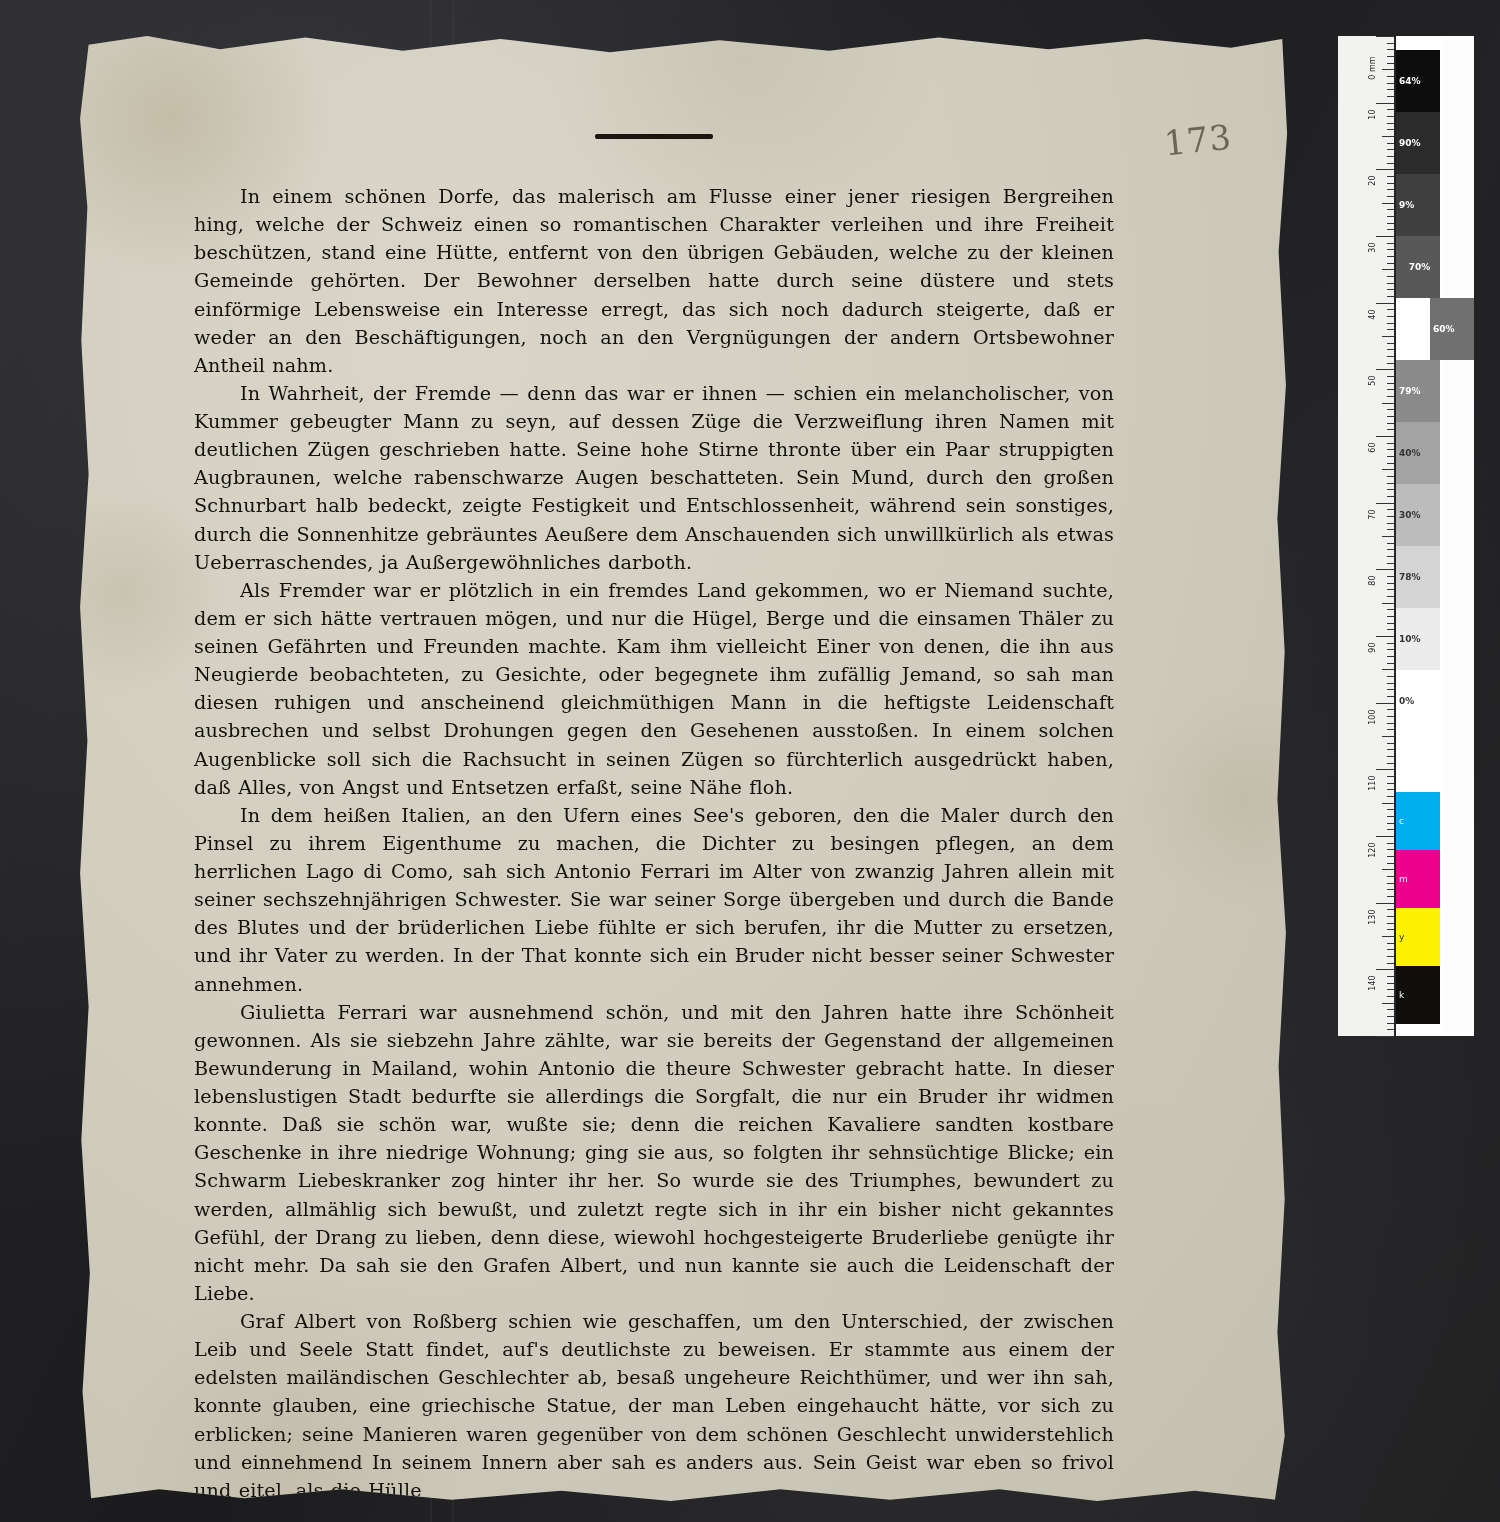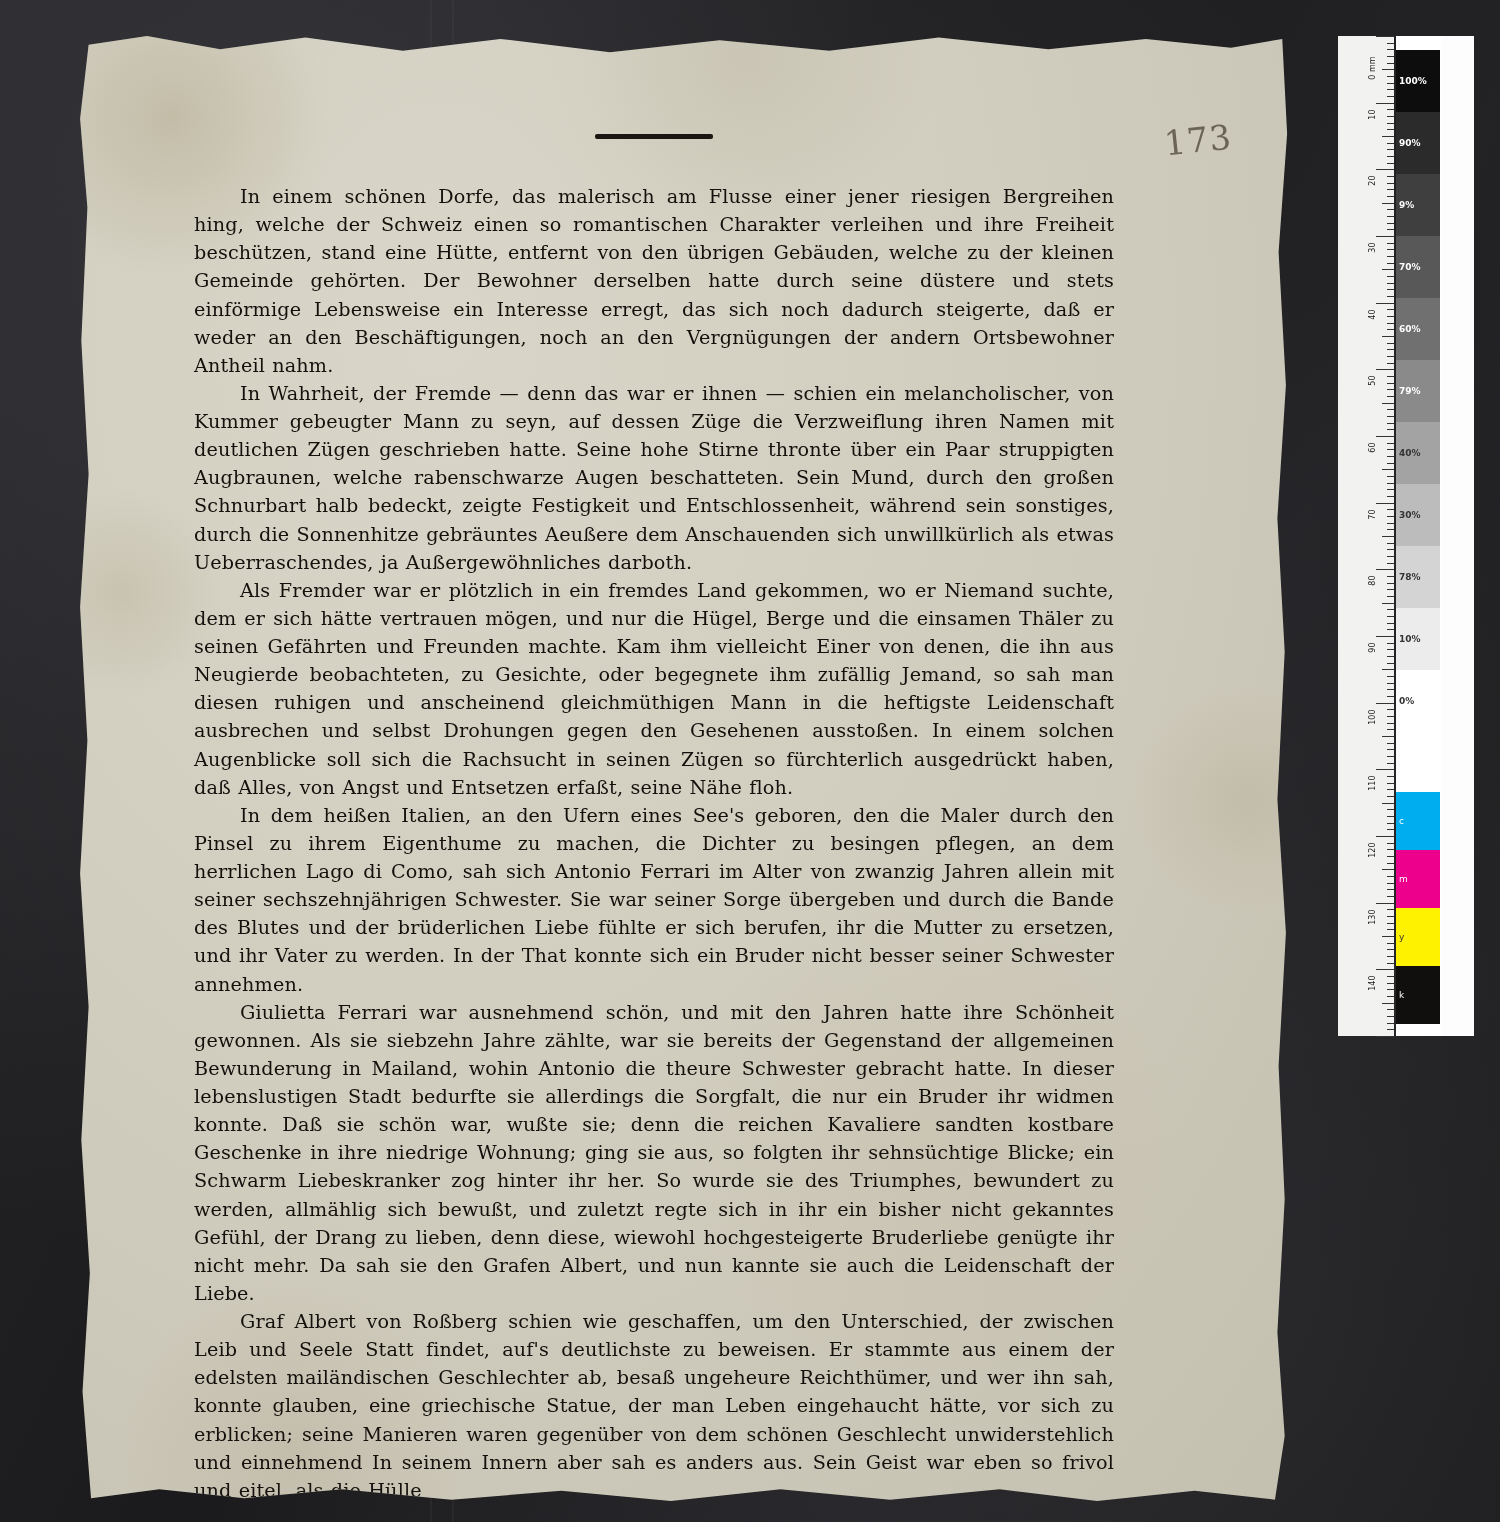--- a/index.html
+++ b/index.html
@@ -391,25 +391,25 @@
       <div class="ruler-label" style="top: 535.333px;">80</div>
       <div class="ruler-label" style="top: 602px;">90</div>
       <div class="ruler-label" style="top: 668.667px;">100</div>
       <div class="ruler-label" style="top: 735.333px;">110</div>
       <div class="ruler-label" style="top: 802px;">120</div>
       <div class="ruler-label" style="top: 868.667px;">130</div>
       <div class="ruler-label" style="top: 935.333px;">140</div>
     </div>
   <div id="patch-column">
     <div id="patch-spine"></div>
-  <div class="grey-patch" style="top: 14px; height: 62px; line-height: 62px; background: rgb(13, 13, 13); color: rgb(255, 255, 255);">100%</div>
+  <div class="grey-patch" style="top: 14px; height: 62px; line-height: 62px; background: rgb(13, 13, 13); color: rgb(255, 255, 255);">64%</div>
       <div class="grey-patch" style="top: 76px; height: 62px; line-height: 62px; background: rgb(43, 43, 43); color: rgb(255, 255, 255);">90%</div>
       <div class="grey-patch" style="top: 138px; height: 62px; line-height: 62px; background: rgb(63, 63, 63); color: rgb(255, 255, 255);">9%</div>
-      <div class="grey-patch" style="top: 200px; height: 62px; line-height: 62px; background: rgb(88, 88, 88); color: rgb(255, 255, 255);">70%</div>
-      <div class="grey-patch" style="top: 262px; height: 62px; line-height: 62px; background: rgb(112, 112, 112); color: rgb(255, 255, 255);">60%</div>
+      <div class="grey-patch" style="top: 200px; height: 62px; line-height: 62px; background: rgb(88, 88, 88); color: rgb(255, 255, 255); text-align: center;">70%</div>
+      <div class="grey-patch" style="top: 262px; height: 62px; line-height: 62px; background: rgb(112, 112, 112); color: rgb(255, 255, 255); margin-left: 34px;">60%</div>
       <div class="grey-patch" style="top: 324px; height: 62px; line-height: 62px; background: rgb(138, 138, 138); color: rgb(255, 255, 255);">79%</div>
       <div class="grey-patch" style="top: 386px; height: 62px; line-height: 62px; background: rgb(163, 163, 163); color: rgb(51, 51, 51);">40%</div>
       <div class="grey-patch" style="top: 448px; height: 62px; line-height: 62px; background: rgb(188, 188, 188); color: rgb(51, 51, 51);">30%</div>
       <div class="grey-patch" style="top: 510px; height: 62px; line-height: 62px; background: rgb(212, 212, 212); color: rgb(51, 51, 51);">78%</div>
       <div class="grey-patch" style="top: 572px; height: 62px; line-height: 62px; background: rgb(236, 236, 236); color: rgb(51, 51, 51);">10%</div>
       <div class="grey-patch" style="top: 634px; height: 62px; line-height: 62px; background: rgb(255, 255, 255); color: rgb(51, 51, 51);">0%</div>
       <div class="colour-patch" style="top: 756px; height: 58px; line-height: 58px; background: rgb(0, 174, 239); color: rgb(255, 255, 255);">c</div>
       <div class="colour-patch" style="top: 814px; height: 58px; line-height: 58px; background: rgb(236, 0, 140); color: rgb(255, 255, 255);">m</div>
       <div class="colour-patch" style="top: 872px; height: 58px; line-height: 58px; background: rgb(255, 242, 0); color: rgb(51, 51, 51);">y</div>
       <div class="colour-patch" style="top: 930px; height: 58px; line-height: 58px; background: rgb(16, 15, 13); color: rgb(255, 255, 255);">k</div>

